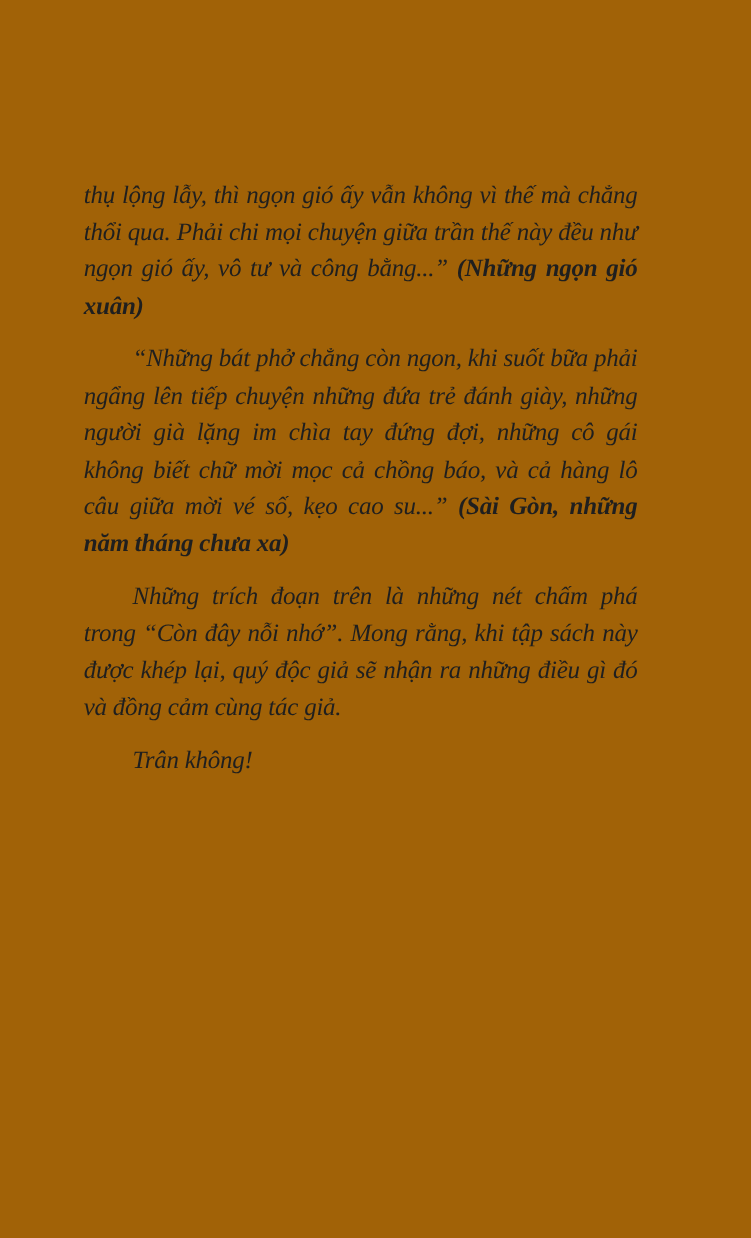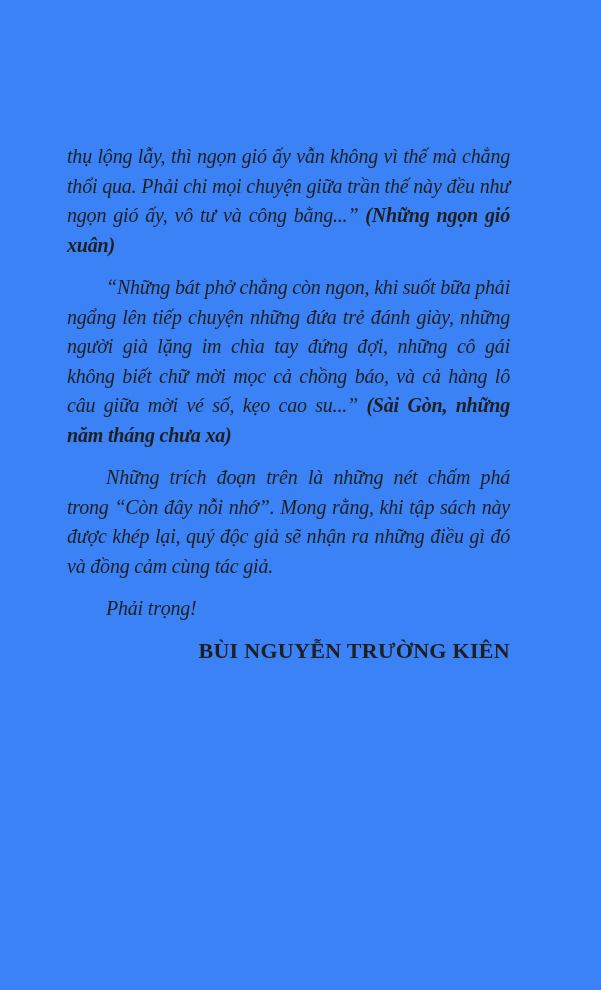--- a/index.html
+++ b/index.html
@@ -4,21 +4,21 @@
 <style>
   html, body {
     margin: 0;
     padding: 0;
     background: #ffffff;
   }
   .page {
     position: relative;
     width: 601px;
     height: 990px;
-    background: #3b82f6;
+    background: #a16207;
     box-sizing: border-box;
     padding: 142px 91px 0 67px;
     overflow: hidden;
     font-family: "Liberation Serif", "DejaVu Serif", serif;
     font-style: italic;
     font-size: 20px;
     line-height: 29.5px;
     letter-spacing: -0.2px;
     color: #1f1f1f;
   }
@@ -53,18 +53,17 @@
 
   <p class="indent">
     <span>“Những bát phở chẳng còn ngon, khi suốt bữa phải ngẩng lên tiếp chuyện những đứa trẻ đánh giày, những người già lặng im chìa tay đứng đợi, những cô gái không biết chữ mời mọc cả chồng báo, và cả hàng lô câu giữa mời vé số, kẹo cao su...” </span><span class="book-title-bold">(Sài Gòn, những năm tháng chưa xa)</span>
   </p>
 
   <p class="indent">
     <span>Những trích đoạn trên là những nét chấm phá trong “Còn đây nỗi nhớ”. Mong rằng, khi tập sách này được khép lại, quý độc giả sẽ nhận ra những điều gì đó và đồng cảm cùng tác giả.</span>
   </p>
 
   <p class="indent">
-    <span>Phải trọng!</span>
+    <span>Trân không!</span>
   </p>
 
-  <div class="signature">BÙI NGUYỄN TRƯỜNG KIÊN</div>
 
 </div>
 
 </body></html>

